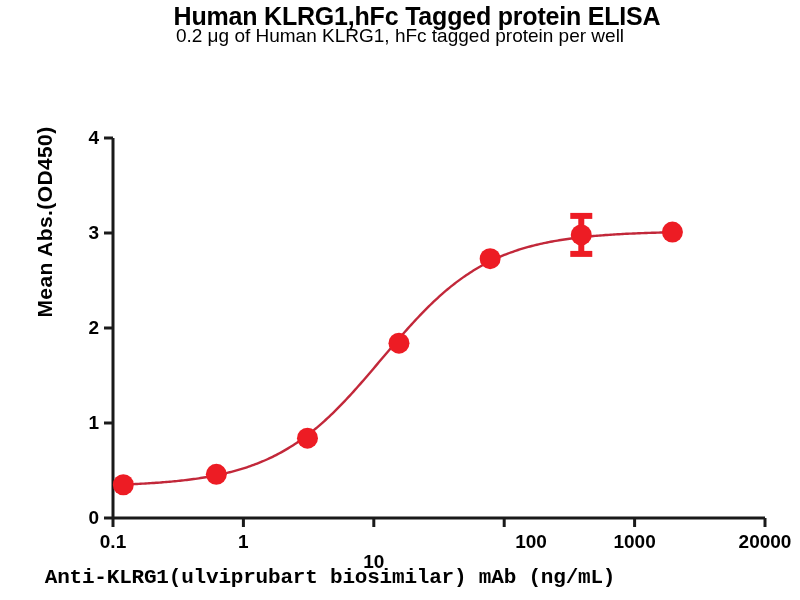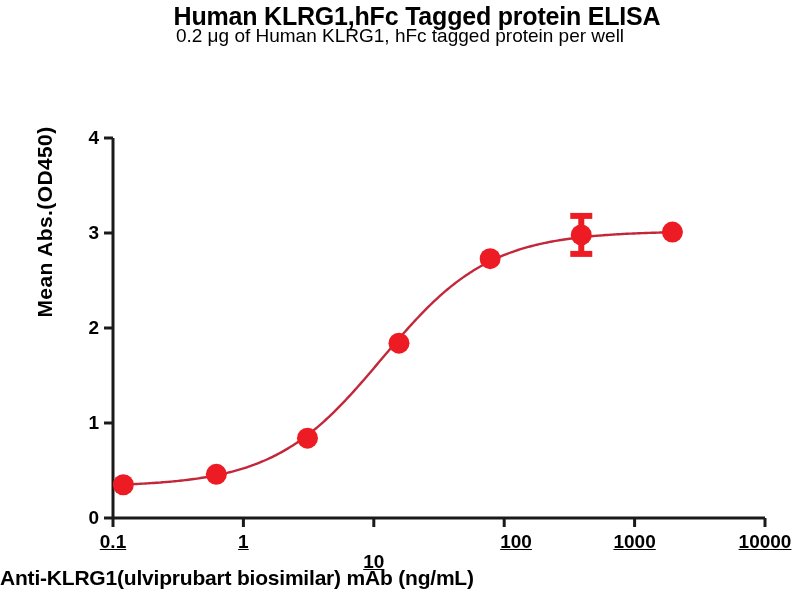--- a/index.html
+++ b/index.html
@@ -56,42 +56,41 @@
     transform-origin: center center;
     font-family: "Liberation Sans", sans-serif;
     white-space: nowrap;
     letter-spacing: 0.4px;
   }
   .xlabel {
     position: absolute;
     left: 0;
     top: 566px;
     width: 660px;
-    text-align: left;
+    text-align: center;
     font-size: 21px;
     font-weight: bold;
-    font-family: Liberation Sans, sans-serif;
+    font-family: Liberation Mono, monospace;
     white-space: nowrap;
     letter-spacing: -0.2px;
   }
   .tick-label {
     position: absolute;
     font-size: 19px;
     font-weight: bold;
     font-family: "Liberation Sans", sans-serif;
     white-space: nowrap;
   }
   .ytick-label {
     text-align: right;
     transform: translateY(-50%);
   }
   .xtick-label {
     text-align: center;
     transform: translateX(-50%);
-    text-decoration: underline;
   }
   svg.plot {
     position: absolute;
     left: 0; top: 0;
     width: 800px;
     height: 600px;
   }
 </style>
 </head>
 <body>
@@ -108,23 +107,23 @@
 
   <div id="tick-layer">
       <div class="tick-label ytick-label" style="left: 47px; top: 518px; width: 52px;">0</div>
       <div class="tick-label ytick-label" style="left: 47px; top: 423px; width: 52px;">1</div>
       <div class="tick-label ytick-label" style="left: 47px; top: 328px; width: 52px;">2</div>
       <div class="tick-label ytick-label" style="left: 47px; top: 233px; width: 52px;">3</div>
       <div class="tick-label ytick-label" style="left: 47px; top: 138px; width: 52px;">4</div>
       <div class="tick-label xtick-label" style="left: 113px; top: 531px;">0.1</div>
       <div class="tick-label xtick-label" style="left: 243.4px; top: 531px;">1</div>
       <div class="tick-label xtick-label" style="left: 373.8px; top: 531px; margin-top: 20px;">10</div>
-      <div class="tick-label xtick-label" style="left: 516px; top: 531px;">100</div>
+      <div class="tick-label xtick-label" style="left: 531px; top: 531px;">100</div>
       <div class="tick-label xtick-label" style="left: 634.6px; top: 531px; text-align: right;">1000</div>
-      <div class="tick-label xtick-label" style="left: 765px; top: 531px;">10000</div>
+      <div class="tick-label xtick-label" style="left: 765px; top: 531px;">20000</div>
     </div>
 
   <svg class="plot" id="plot-svg" viewBox="0 0 800 600" xmlns="http://www.w3.org/2000/svg">
     <g id="axes-group">
         <line x1="113" y1="138" x2="113" y2="518" stroke="#1A1A1A" stroke-width="3"></line>
         <line x1="113" y1="518" x2="765" y2="518" stroke="#1A1A1A" stroke-width="3"></line>
         <line x1="104" y1="518" x2="113" y2="518" stroke="#1A1A1A" stroke-width="3"></line>
         <line x1="104" y1="423" x2="113" y2="423" stroke="#1A1A1A" stroke-width="3"></line>
         <line x1="104" y1="328" x2="113" y2="328" stroke="#1A1A1A" stroke-width="3"></line>
         <line x1="104" y1="233" x2="113" y2="233" stroke="#1A1A1A" stroke-width="3"></line>

